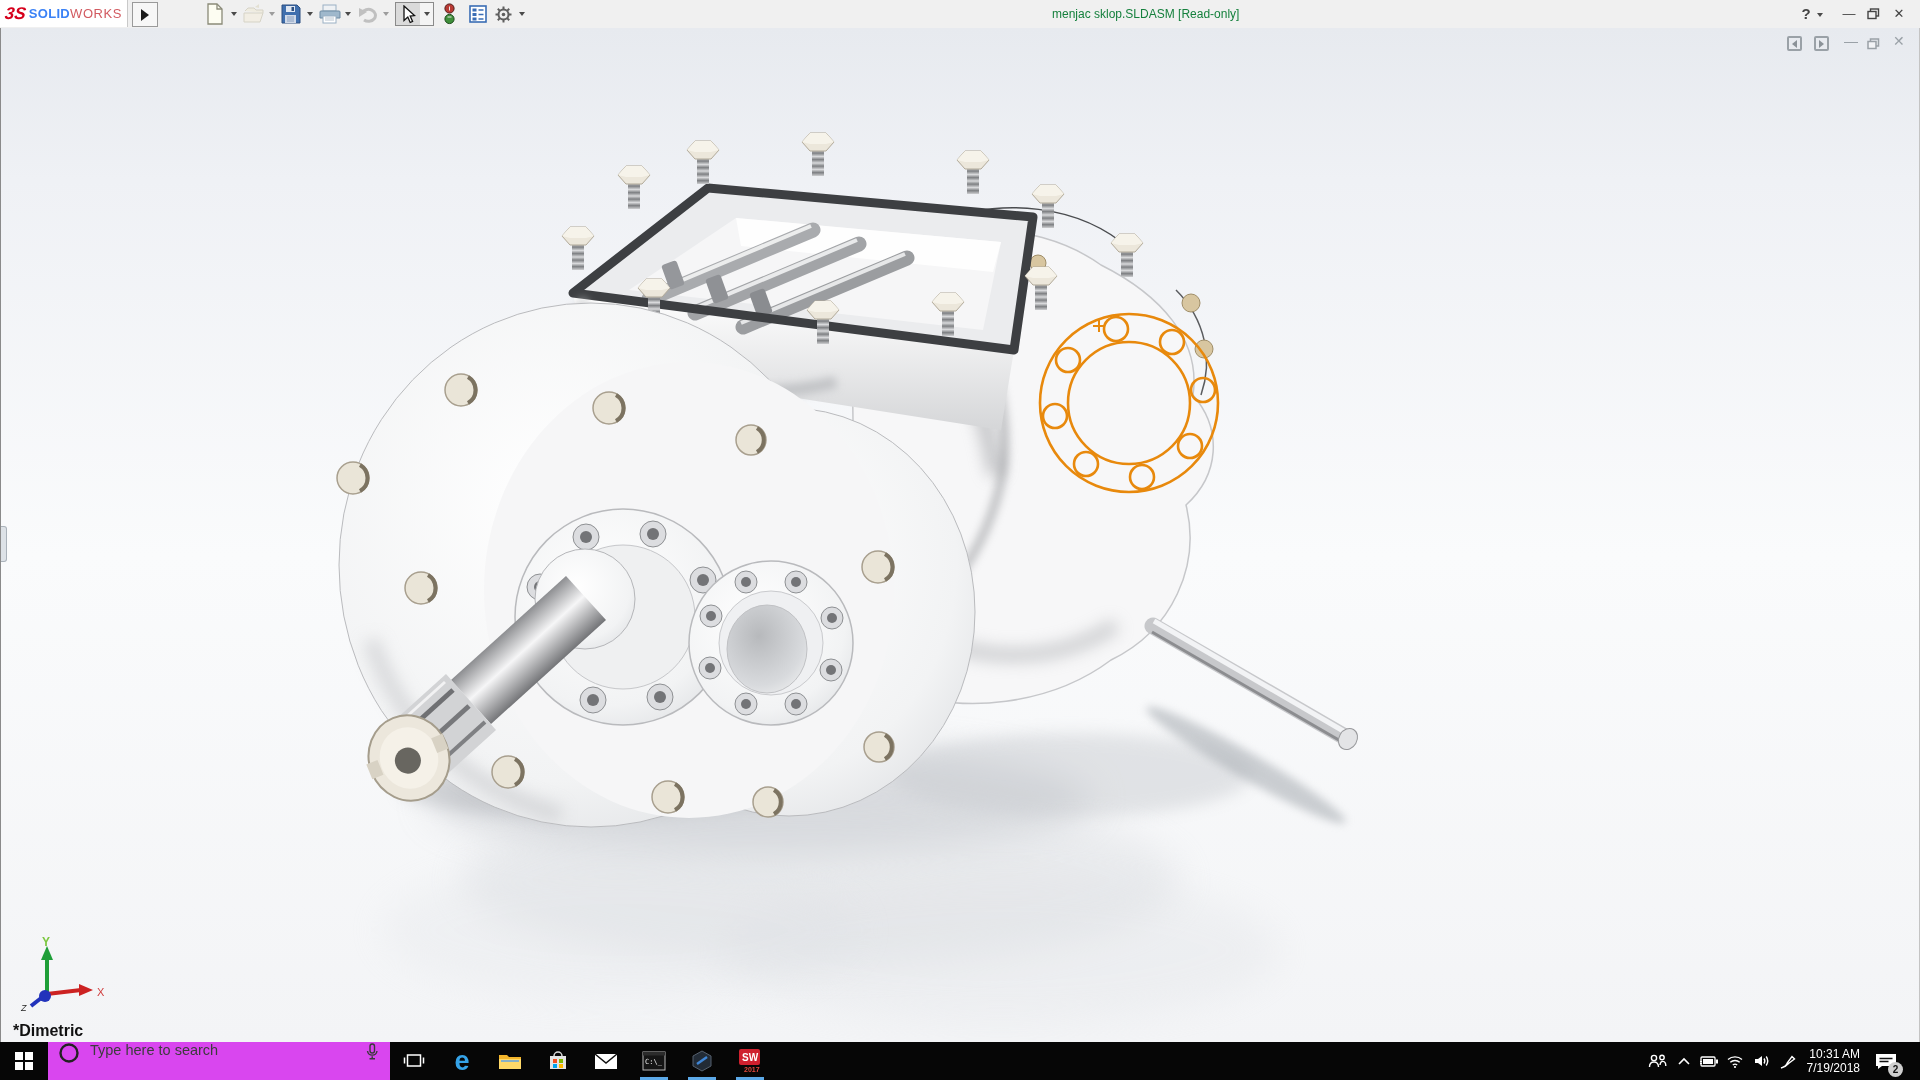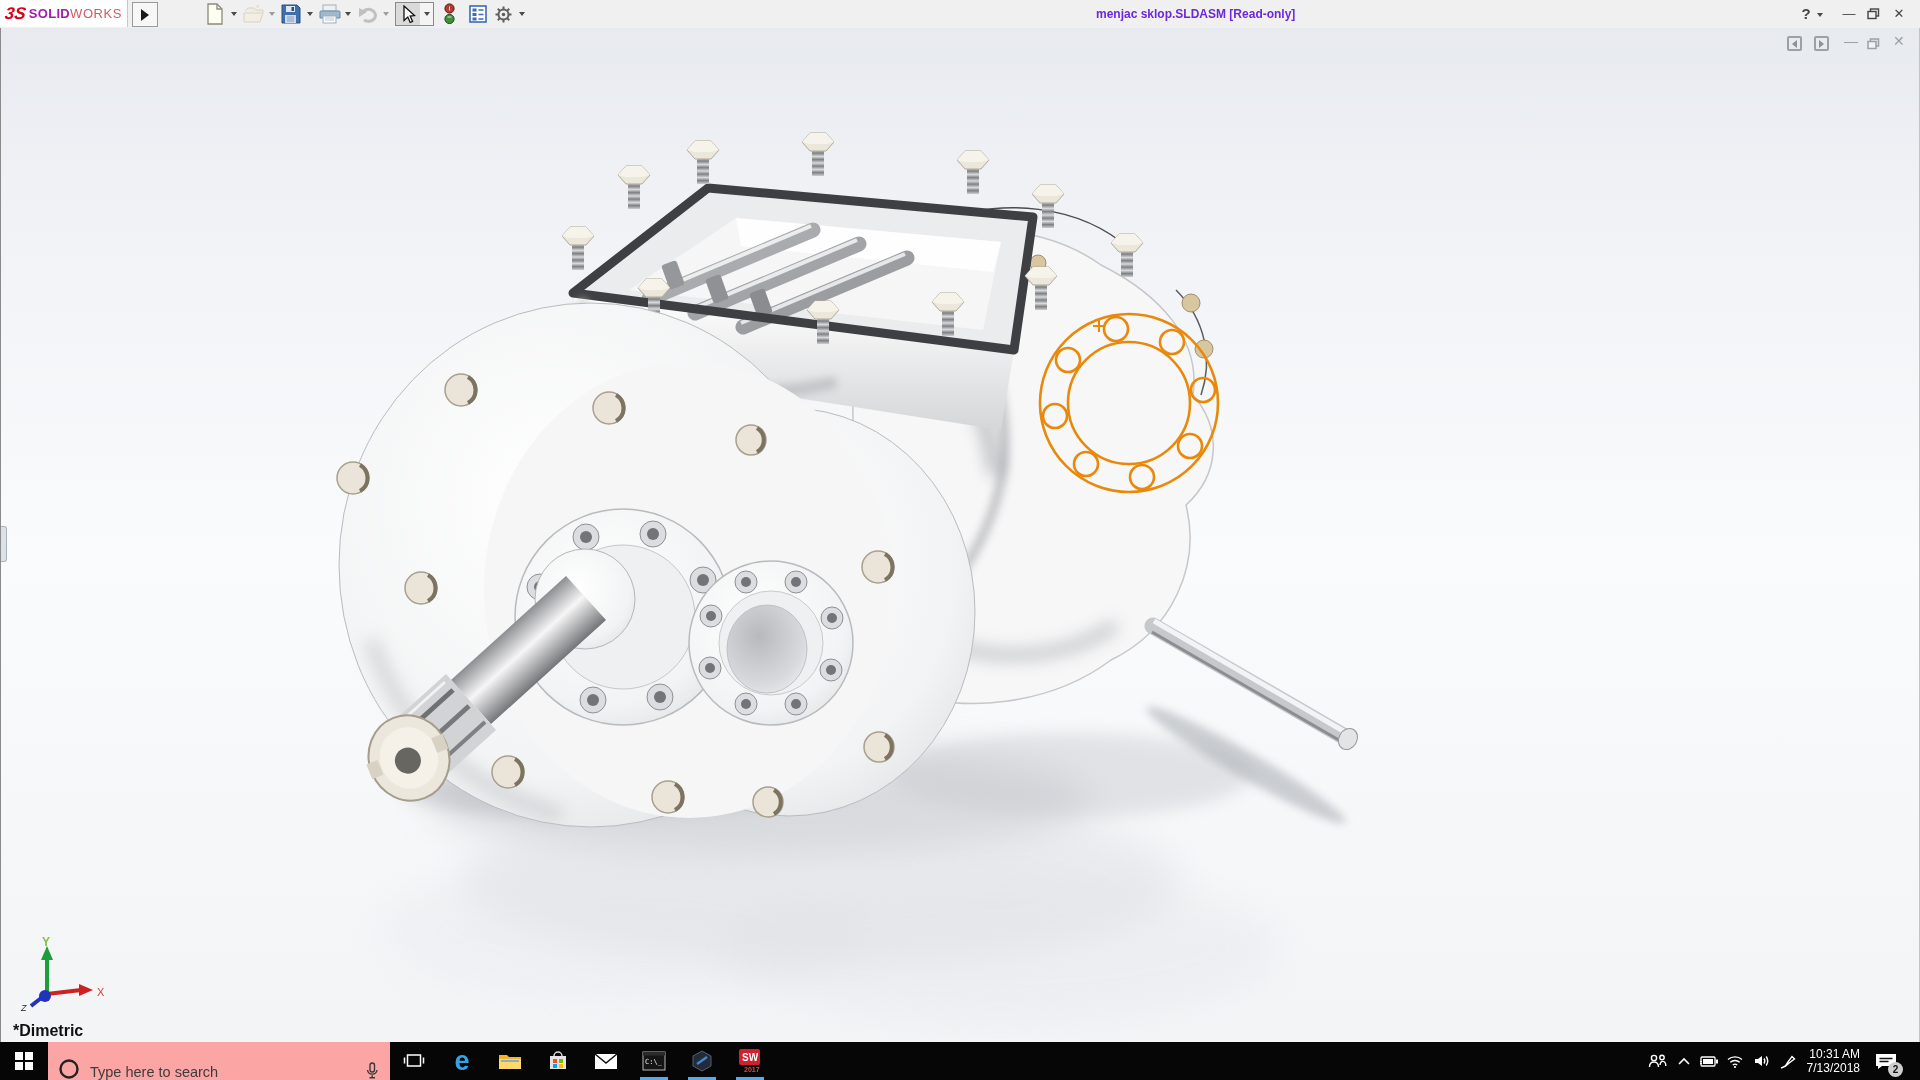--- a/index.html
+++ b/index.html
@@ -3,49 +3,49 @@
 <meta charset="utf-8">
 <style>
   html,body{margin:0;padding:0;width:1920px;height:1080px;overflow:hidden;
     font-family:"Liberation Sans",sans-serif;background:#fff;}
   
   .titlebar{position:absolute;left:0;top:0;width:1920px;height:28px;background:#f0f0f0;
     border-bottom:1px solid #d2d2d2;}
   .logo-box{position:absolute;left:0;top:0;width:128px;height:27px;background:#fff;
     border-right:1px solid #c9c9c9;display:flex;align-items:center;padding-left:5px;box-sizing:border-box;}
   .logo-mark{color:#d6001c;font-weight:bold;font-style:italic;font-size:17px;transform:skewX(-8deg);margin-right:3px;}
-  .logo-bold{color:#a21caf;font-weight:bold;font-size:13px;letter-spacing:.3px;}
+  .logo-bold{color:#3b82f6;font-weight:bold;font-size:13px;letter-spacing:.3px;}
   .logo-light{color:#d25a60;font-size:13px;letter-spacing:.6px;text-align:right;}
   .flyout-box{position:absolute;left:132px;top:2px;width:24px;height:23px;background:#f7f7f7;
     border:1px solid #9a9a9a;display:flex;align-items:center;justify-content:center;}
   .flyout-tri{width:0;height:0;border-left:8px solid #1a1a1a;border-top:6px solid transparent;border-bottom:6px solid transparent;}
   .tbi{position:absolute;top:3px;height:22px;display:flex;align-items:center;justify-content:center;}
   .caret{width:0;height:0;border-left:3.5px solid transparent;border-right:3.5px solid transparent;border-top:4px solid #4a4a4a;}
   .sel-box{position:absolute;top:2px;left:395px;width:26px;height:24px;background:#dadada;border:1px solid #8a8a8a;
     display:flex;align-items:center;justify-content:center;box-sizing:border-box;}
   .sel-caret-box{position:absolute;top:2px;left:420px;width:14px;height:24px;border:1px solid #8a8a8a;border-left:none;
     display:flex;align-items:center;justify-content:center;box-sizing:border-box;background:#f4f4f4;}
-  .tb-title{position:absolute;left:1096px;top:0;height:28px;line-height:28px;font-size:12px;color:#6d28d9;font-weight:bold;}
+  .tb-title{position:absolute;left:1052px;top:0;height:28px;line-height:28px;font-size:12px;color:#15803d;}
   .wctl{position:absolute;top:0;height:28px;line-height:28px;color:#444;font-size:13px;text-align:center;}
   
   .viewport{position:absolute;left:0;top:28px;width:1920px;height:1014px;overflow:hidden;
     background:linear-gradient(180deg,#e7eaef 0%,#eff1f5 15%,#fafbfc 52%,#f3f4f6 100%);
     border-left:1px solid #8a8a8a;border-right:1px solid #c4c4c4;box-sizing:border-box;}
   .doc-ctl{position:absolute;top:8px;color:#9aa1a7;}
   .pane-box{width:15px;height:15px;border:2px solid #9aa1a7;border-radius:2px;display:flex;align-items:center;justify-content:center;box-sizing:border-box;}
   .tri-l{width:0;height:0;border-right:5px solid #8b9298;border-top:4px solid transparent;border-bottom:4px solid transparent;}
   .tri-r{width:0;height:0;border-left:5px solid #8b9298;border-top:4px solid transparent;border-bottom:4px solid transparent;}
   .doc-glyph{font-size:14px;line-height:15px;}
   .notch{position:absolute;left:0;top:498px;width:5px;height:34px;background:#dde2e7;border:1px solid #aab2ba;border-left:none;border-radius:0 3px 3px 0;}
   .orient-label{position:absolute;left:12px;bottom:2px;font-size:16px;font-weight:bold;color:#111;}
   .triad{position:absolute;left:8px;bottom:30px;}
   
   .taskbar{position:absolute;left:0;top:1042px;width:1920px;height:38px;background:#060606;display:flex;align-items:center;}
   .start-btn{width:48px;height:38px;display:flex;align-items:center;justify-content:center;}
-  .searchbox{width:342px;height:38px;background:#fca5a5;display:flex;align-items:flex-end;box-sizing:border-box;padding:0 10px;}
+  .searchbox{width:342px;height:38px;background:#d946ef;display:flex;align-items:flex-start;box-sizing:border-box;padding:0 10px;}
   .search-text{flex:1;font-size:14.5px;color:#3c3c3c;margin-left:10px;}
   .apps{display:flex;align-items:center;height:38px;}
   .app-btn{width:48px;height:38px;display:flex;align-items:center;justify-content:center;position:relative;}
   .run-bar{position:absolute;bottom:0;left:10px;width:28px;height:3px;background:#5ca9e8;}
   .tray{margin-left:auto;display:flex;align-items:center;height:38px;padding-right:16px;}
   .tray-ic{width:26px;height:38px;display:flex;align-items:center;justify-content:center;}
   .clock{color:#fff;font-size:12px;line-height:14px;text-align:right;margin:0 8px 0 6px;}
   .action-wrap{position:relative;width:36px;height:38px;display:flex;align-items:center;justify-content:center;}
   .badge{position:absolute;right:1px;bottom:3px;width:15px;height:15px;border-radius:50%;background:#cfcfcf;color:#111;
     font-size:10px;font-weight:bold;display:flex;align-items:center;justify-content:center;}
@@ -611,21 +611,21 @@
         <path d="M11,5.5 a4.5,4.5 0 0 1 0,5 M13.2,3.5 a8,8 0 0 1 0,9" fill="none" stroke="#fff" stroke-width="1.4"></path>
       </svg>
     </div>
     <div class="tray-ic">
       <svg width="17" height="17" fill="none" stroke="#fff" stroke-width="1.4">
         <path d="M2,15 c4,-1 5.5,-2.5 6.5,-5.5 l4.5,-6 2.5,2.5 -6,4.5 c-2.5,3 -4.5,3.5 -7.5,4.5 z"></path>
       </svg>
     </div>
     <div class="clock">
       <div>10:31 AM</div>
-      <div>7/13/2018</div>
+      <div>7/19/2018</div>
     </div>
     <div class="action-wrap">
       <svg width="22" height="18">
         <path d="M1,2 h20 v12 h-14 l-4,3 v-3 h-2 z" fill="#fff"></path>
         <path d="M4.5,6.5 h13 M4.5,9.5 h9" stroke="#111" stroke-width="1.4"></path>
       </svg>
       <span class="badge">2</span>
     </div>
   </div>
 </div>

